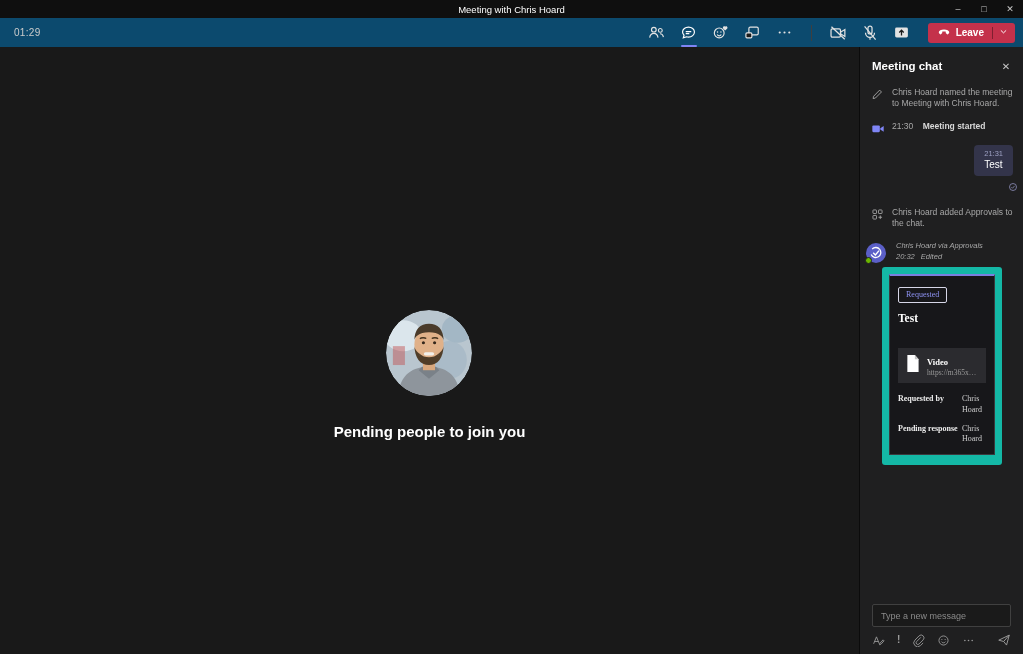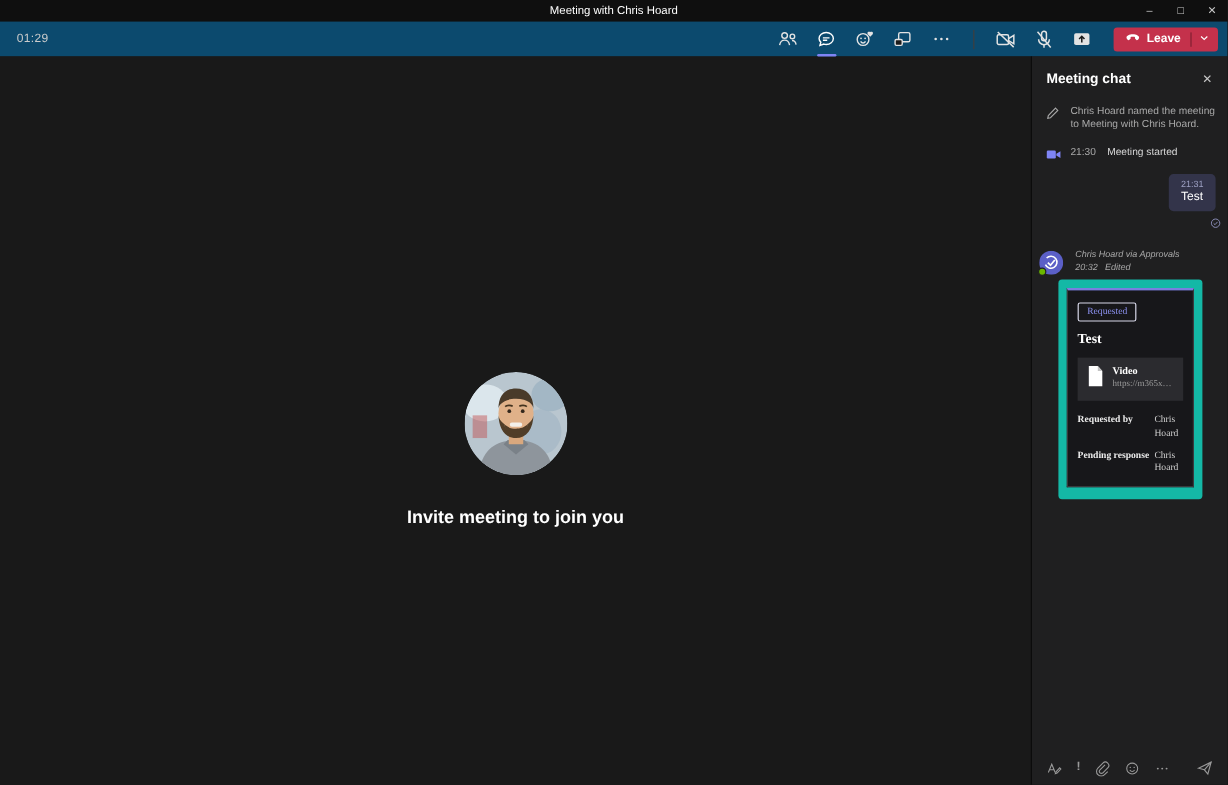--- a/index.html
+++ b/index.html
@@ -43,42 +43,42 @@
   .chat-header { display:flex; align-items:center; padding:13px 10px 4px 12px; flex:none; }
   .chat-title { flex:1; color:#ffffff; font-weight:700; font-size:11.5px; }
   .chat-close { color:#c8c8c8; font-size:10px; width:14px; text-align:center; }
 
   .chat-messages { flex:1; min-height:0; overflow:hidden; padding:0 10px; display:flex;
     flex-direction:column; }
   .event-row { display:flex; gap:7px; margin-top:11px; color:#a8a8a8; font-size:8.5px;
     line-height:1.35; }
   .event-icon { width:15px; flex:none; display:flex; justify-content:center; margin-top:1px; }
   .event-time { margin-right:7px; color:#a8a8a8; }
-  .event-strong { color:#d8d8d8; }
+  .event-strong { color:#d8d8d8;font-weight:bold; }
 
   .own-wrap { align-self:flex-end; display:flex; flex-direction:column; align-items:flex-end;
     margin-top:9px; }
   .own-bubble { background:#33344a; border-radius:4px; padding:4px 10px 6px; text-align:left; }
   .own-time { color:#9da0c3; font-size:7.5px; }
   .own-text { color:#ffffff; font-size:10px; margin-top:1px; }
   .read-receipt { margin-top:2px; margin-right:-5px; }
 
   .appr-group { position:relative; margin-top:11px; }
   .appr-avatar { position:absolute; left:-4px; top:2px; width:20px; height:20px; }
   .appr-avatar .badge-dot { position:absolute; left:-1px; bottom:-1px; width:7px; height:7px;
     border-radius:50%; background:#6bb700; border:1.5px solid #1f1f20; }
   .appr-header { margin-left:26px; color:#a8a8a8; font-size:7.5px; line-height:1.35;font-style:italic; }
   .appr-time-row { display:flex; gap:6px; margin-top:1px; }
   .appr-bubble { margin:5px 11px 0 12px; background:#14b8a6; border-radius:3px; padding:7px 7px 10px;font-family:Liberation Serif, serif; }
   .appr-card { background:#17171a; border:1px solid #3a3a3e; border-top:2px solid #7a7fe0;
     padding:7px 8px 9px; }
   .req-badge { display:inline-block; border:1px solid #d7d7e8; border-radius:2px; color:#8d92f2;
     font-size:8px; padding:2px 7px 3px; }
   .card-title { color:#ffffff; font-weight:700; font-size:11.5px; margin-top:9px; }
-  .attachment { display:flex; align-items:flex-start; gap:7px; background:#2b2b2f; margin-top:9px;
+  .attachment { display:flex; align-items:flex-end; gap:7px; background:#2b2b2f; margin-top:24px;
     padding:6px 7px; }
   .att-name { color:#ffffff; font-weight:700; font-size:8.5px; }
   .att-url { color:#9a9a9a; font-size:7.5px; margin-top:1px; }
   .field-row { display:flex; margin-top:9px; }
   .field-label { flex:1; color:#ececec; font-weight:700; font-size:8px; line-height:1.3; }
   .field-value { width:24px; flex:none; color:#cfcfcf; font-size:8px; line-height:1.3;
     word-break:break-all; }
   .card-buttons { margin-top:10px; display:flex; flex-direction:column; align-items:flex-start;
     gap:3px; }
   .card-btn { background:transparent; border:1px solid #55555c; border-radius:2px; color:#8d92f2;
@@ -235,21 +235,21 @@
               <path d="M33 36 C33 22 40 16 50 16 C60 16 67 22 67 36 C67 32 62 26 50 26 C38 26 33 32 33 36 Z" fill="#4a3b2a"></path>
               <path d="M33 40 C33 56 40 64 50 64 C60 64 67 56 67 40 C67 46 64 48 62 50 C60 56 56 60 50 60 C44 60 40 56 38 50 C36 48 33 46 33 40 Z" fill="#503d28"></path>
               <path d="M38 50 C40 58 44 61 50 61 C56 61 60 58 62 50 C58 54 54 55 50 55 C46 55 42 54 38 50 Z" fill="#503d28"></path>
               <rect x="44" y="49" width="12" height="4" rx="2" fill="#f3f0ea"></rect>
               <circle cx="43.5" cy="38" r="1.8" fill="#33271c"></circle>
               <circle cx="56.5" cy="38" r="1.8" fill="#33271c"></circle>
               <path d="M39.5 33.5 C41 32 45 32 46.8 33.2 M53.2 33.2 C55 32 59 32 60.5 33.5" stroke="#44331f" stroke-width="1.6" fill="none"></path>
             </g>
           </svg>
         </div>
-        <div class="invite-text">Invite meeting to join you</div>
+        <div class="invite-text">Pending people to join you</div>
       </div>
     </div>
 
     <div class="chat-panel">
       <div class="chat-header">
         <span class="chat-title">Meeting chat</span>
         <span class="chat-close">✕</span>
       </div>
 
       <div class="chat-messages">
@@ -282,20 +282,31 @@
             <div class="own-text">Test</div>
           </div>
           <span class="read-receipt">
             <svg width="10" height="10" viewBox="0 0 16 16" fill="none" stroke="#8b8db8" stroke-width="1.3">
               <circle cx="8" cy="8" r="5.6"></circle>
                 <path d="M5.4 8.2 7.2 10l3.4-3.8"></path>
             </svg>
           </span>
         </div>
 
+        <div class="event-row">
+          <span class="event-icon">
+            <svg width="13" height="13" viewBox="0 0 16 16" fill="none" stroke="#a8a8a8" stroke-width="1.1">
+              <rect x="2.4" y="2.4" width="4.4" height="4.4" rx=".8"></rect>
+              <rect x="9.2" y="2.4" width="4.4" height="4.4" rx=".8"></rect>
+              <rect x="2.4" y="9.2" width="4.4" height="4.4" rx=".8"></rect>
+              <path d="M11.4 9.2v4.4M9.2 11.4h4.4"></path>
+            </svg>
+          </span>
+          <div class="event-text">Chris Hoard added Approvals to the chat.</div>
+        </div>
 
         <div class="appr-group">
           <div class="appr-avatar">
             <svg width="20" height="20" viewBox="0 0 20 20">
               <circle cx="10" cy="10" r="10" fill="#5b5fc7"></circle>
               <path d="M5.2 11.5a5 5 0 1 0 1-5.5" fill="none" stroke="#ffffff" stroke-width="1.3"></path>
               <path d="M7.2 9.8l2.2 2.2 3.6-4.4" fill="none" stroke="#ffffff" stroke-width="1.4"></path>
             </svg>
             <span class="badge-dot"></span>
           </div>
@@ -334,20 +345,21 @@
                 <div class="field-value">Chris Hoard</div>
               </div>
 
             </div>
           </div>
         </div>
 
       </div>
 
       <div class="compose">
+        <input class="compose-input" placeholder="Type a new message" style="">
         <div class="compose-toolbar">
           <span class="c-icon">
             <svg width="13" height="13" viewBox="0 0 16 16" fill="none" stroke="#9a9a9a" stroke-width="1.1">
               <path d="M2 12 5.5 3.5 9 12M3.2 9.2h4.6"></path>
               <path d="M9.8 11.4 13.6 7.2l1.2 1.2-3.8 4.2-1.8.6Z"></path>
             </svg>
           </span>
           <span class="c-icon importance-glyph">!</span>
           <span class="c-icon">
             <svg width="13" height="13" viewBox="0 0 16 16" fill="none" stroke="#9a9a9a" stroke-width="1.1">

